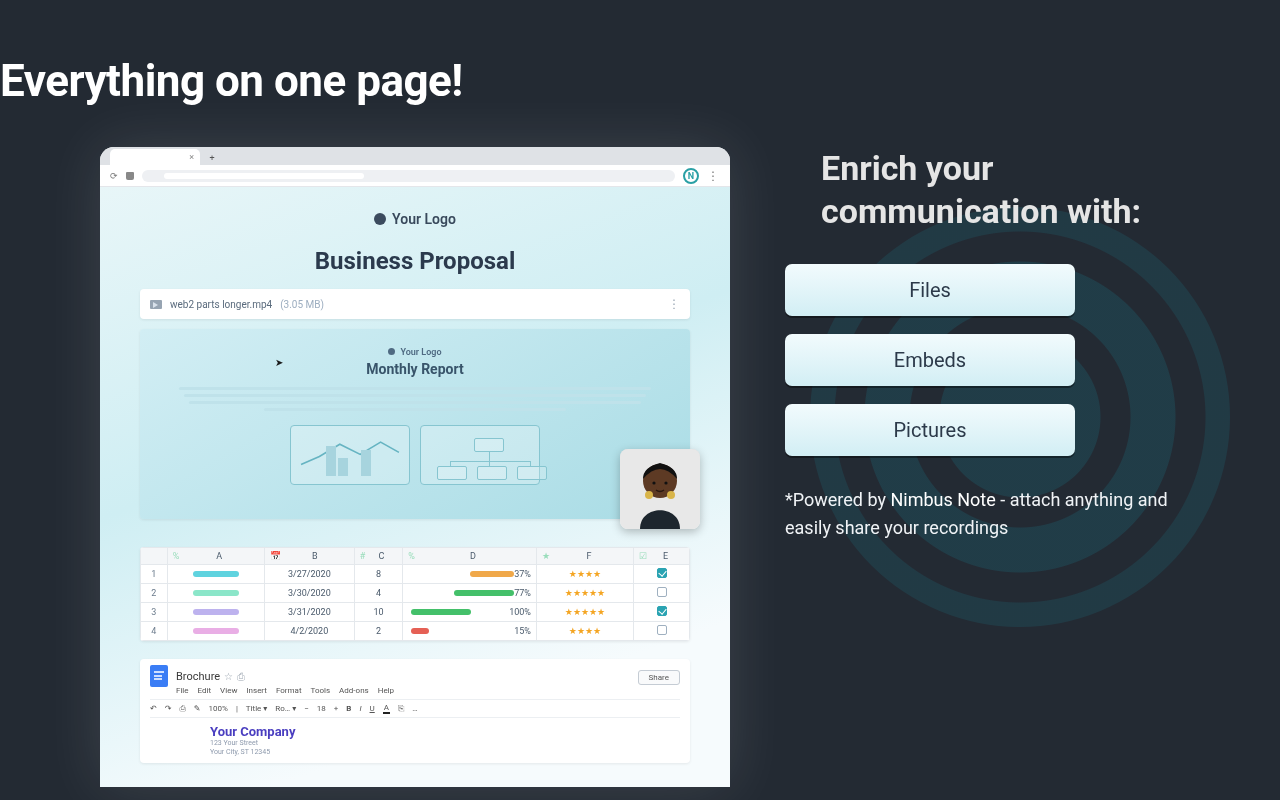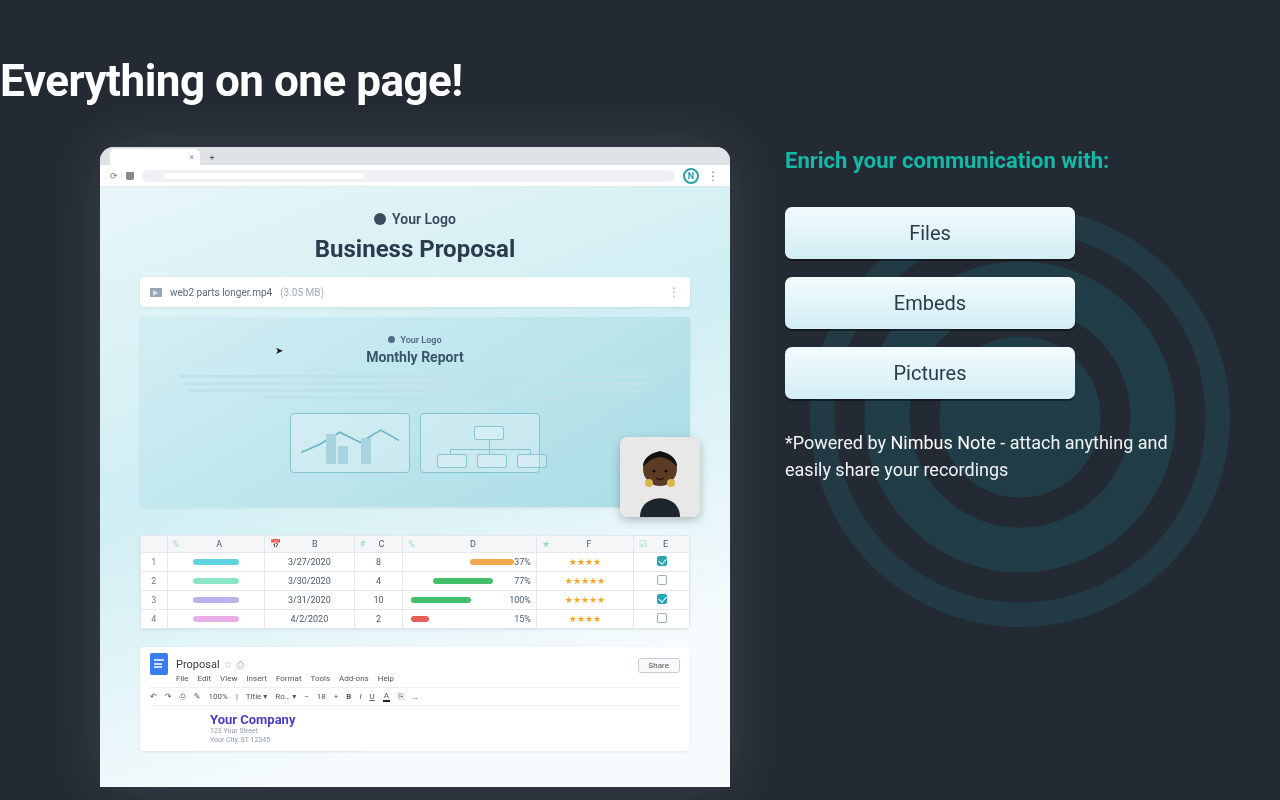--- a/index.html
+++ b/index.html
@@ -84,21 +84,21 @@
   }
   .dots { color:#777; font-size:12px; letter-spacing:1px; }
   .viewport {
     flex:1;
     background: linear-gradient(160deg,#e8f6f8 0%,#cfeef3 40%,#f6fbfd 80%);
     padding: 18px 40px 0 40px;
     color:#2d394b;
   }
   .logo-line{ text-align:center; font-size:14px; color:#39495c; margin-top:6px; font-weight:600;}
   .logo-dot{ display:inline-block;width:12px;height:12px;border-radius:50%;background:#3b4b5e;margin-right:6px;vertical-align:-1px;}
-  .doc-title{ text-align:center; font-size:24px; font-weight:700; margin-top:8px; color:#2b3a4d;}
+  .doc-title{ text-align:center; font-size:24px; font-weight:700; margin-top:20px; color:#2b3a4d;}
   .file-card{
     height:30px; background:#fff; border-radius:4px; box-shadow:0 1px 3px rgba(0,0,0,0.08);
     display:flex; align-items:center; gap:8px; padding:0 10px; margin-top:14px; font-size:10px; color:#5a6b7d;
   }
   .file-card .ico{ width:12px;height:9px;background:#97a4b2;border-radius:1px;position:relative;}
   .file-card .ico::after{content:"";position:absolute;left:3px;top:2px;width:0;height:0;border-left:5px solid #d9e1eb;border-top:3px solid transparent;border-bottom:3px solid transparent;}
   .file-card .spacer{flex:1;}
   .file-card .more{color:#9aa7b4;font-size:12px;}
   .report-card{
     margin-top:10px; position:relative; height:190px;
@@ -159,21 +159,21 @@
   .right::before{
     content:""; position:absolute; right:-40px; top:60px; width:420px;height:420px;
     background:
       radial-gradient(circle at 50% 50%, rgba(30,96,110,0.35) 0 80px, transparent 81px),
       radial-gradient(circle at 50% 50%, transparent 0 110px, rgba(30,96,110,0.35) 111px 155px, transparent 156px),
       radial-gradient(circle at 50% 50%, transparent 0 185px, rgba(30,96,110,0.3) 186px 228px, transparent 229px);
     border-radius:50%;
     z-index:0;
   }
   .right > *{position:relative;z-index:1;}
-  .subtitle{color:#14b8a6;font-size:22px;font-weight:700;line-height:1.25;margin-bottom:32px;}
+  .subtitle{color:#e5e5e5;font-size:34px;font-weight:700;line-height:1.25;margin-bottom:32px;margin-left:36px;}
   .chip{
     width:290px;height:52px;border-radius:7px;
     background:linear-gradient(180deg,#f2fbfd,#d2eef4);
     color:#2c3a4a;font-size:20px;font-weight:400;
     display:flex;align-items:center;justify-content:center;
     margin-bottom:18px;
     box-shadow:0 2px 0 rgba(0,0,0,0.4);
   }
   .foot{font-size:18px;color:#f0f3f6;margin-top:30px;max-width:400px;line-height:1.55;}
   .foot a{color:#ffffff;text-decoration:none;}
@@ -285,21 +285,21 @@
                 <td>8</td>
                 <td style="text-align:right;padding-left:8px"><span class="pill" style="width:37%;max-width:60px;background:#f0a84a"></span> <span style="float:right">37%</span></td>
                 <td class="stars">★★★★</td>
                 <td><span class="chk on"></span></td>
               </tr>
               <tr>
                 <td class="idx">2</td>
                 <td><span class="pill" style="background:#8be6c9"></span></td>
                 <td>3/30/2020</td>
                 <td>4</td>
-                <td style="text-align:center;padding-left:8px"><span class="pill" style="width:77%;max-width:60px;background:#44c06a"></span> <span style="float:right">77%</span></td>
+                <td style="text-align:right;padding-left:8px"><span class="pill" style="width:77%;max-width:60px;background:#44c06a"></span> <span style="float:right">77%</span></td>
                 <td class="stars">★★★★★</td>
                 <td><span class="chk"></span></td>
               </tr>
               <tr>
                 <td class="idx">3</td>
                 <td><span class="pill" style="background:#bdb2ee"></span></td>
                 <td>3/31/2020</td>
                 <td>10</td>
                 <td style="text-align:left;padding-left:8px"><span class="pill" style="width:100%;max-width:60px;background:#44c06a"></span> <span style="float:right">100%</span></td>
                 <td class="stars">★★★★★</td>
@@ -316,21 +316,21 @@
               </tr>
             </tbody>
         </table>
       </div>
 
       <div class="gdocs">
         <div class="gdocs-head">
           <div class="gdocs-icon"></div>
           <div>
             <div>
-              <span class="gdocs-title">Proposal</span>
+              <span class="gdocs-title">Brochure</span>
               <span class="gdocs-star">☆</span>
               <span class="gdocs-star">⎙</span>
             </div>
             <div class="gdocs-menus" id="gdocs-menus">
                 <span>File</span>
                 <span>Edit</span>
                 <span>View</span>
                 <span>Insert</span>
                 <span>Format</span>
                 <span>Tools</span>

